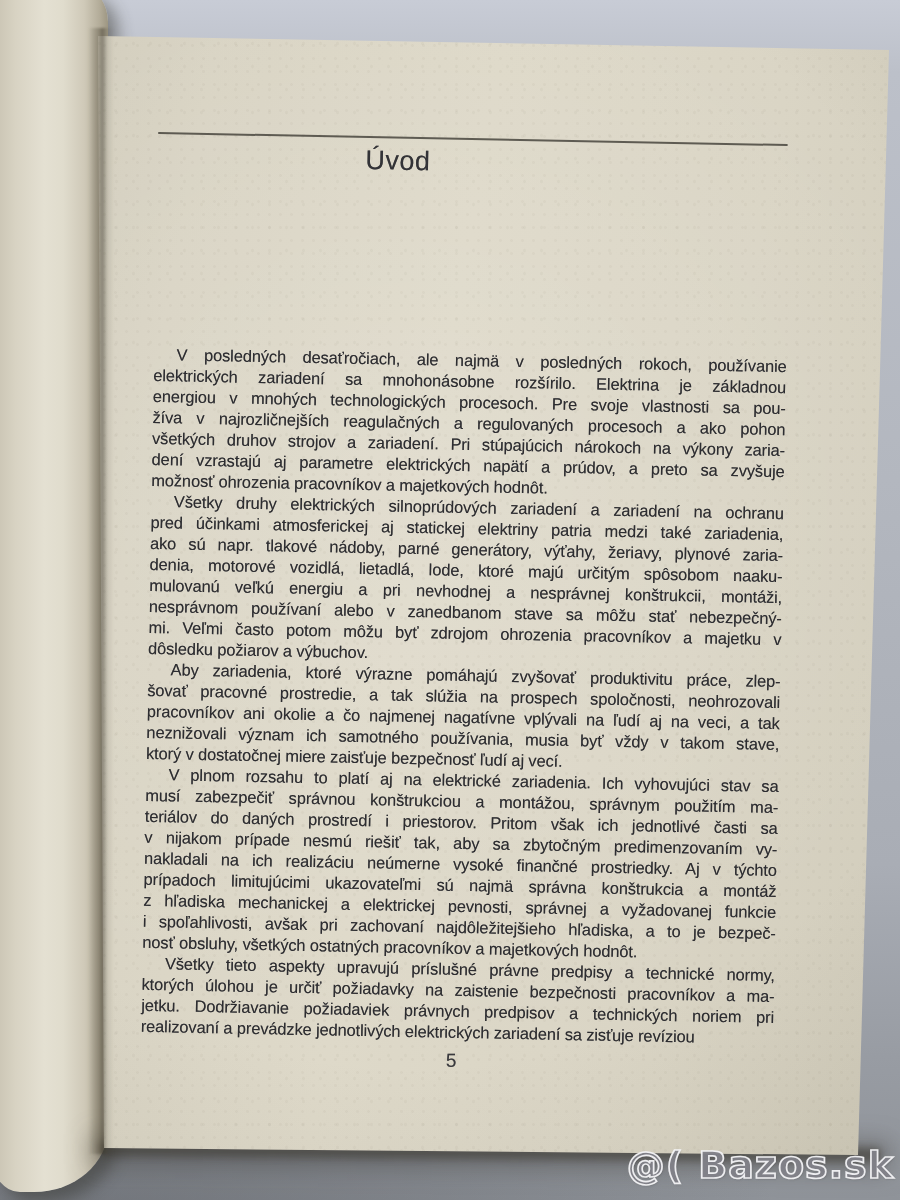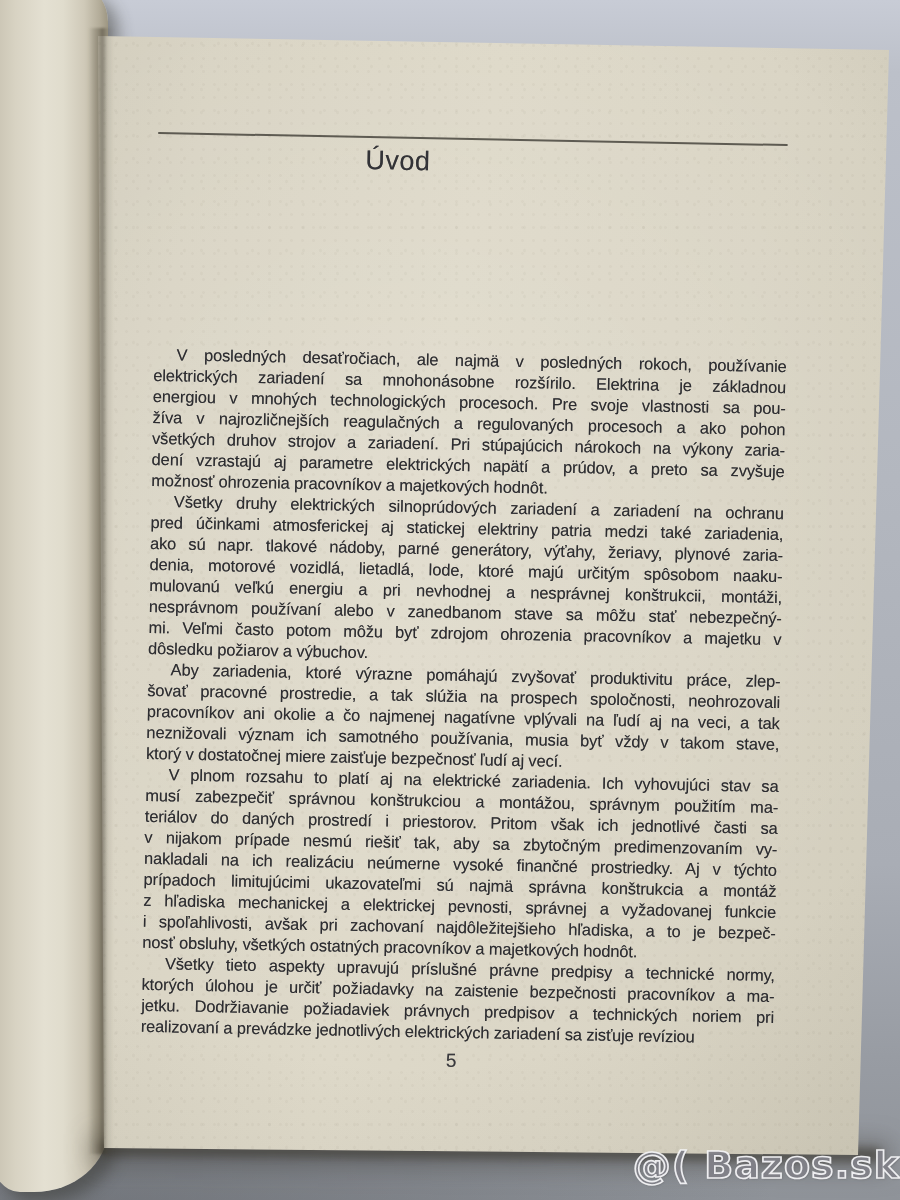--- a/index.html
+++ b/index.html
@@ -120,21 +120,21 @@
     text-align: center;
     font-size: 19px;
     transform: translateX(-4px);
     color: #3a3a3e;
     text-shadow: 0 0 0.5px rgba(58,58,62,0.5);
   }
 
   
   .watermark {
     position: absolute;
-    right: 0; bottom: 13px;
+    right: 6px; bottom: 13px;
     font-family: "DejaVu Sans", sans-serif;
     font-weight: 700;
     font-size: 38px;
     letter-spacing: 1px;
     color: rgba(108,108,116,0.78);
     -webkit-text-stroke: 1.7px rgba(246,246,248,0.92);
     text-shadow:
       0 0 1px rgba(255,255,255,0.65),
       1px 1px 2px rgba(60,60,64,0.35);
   }

